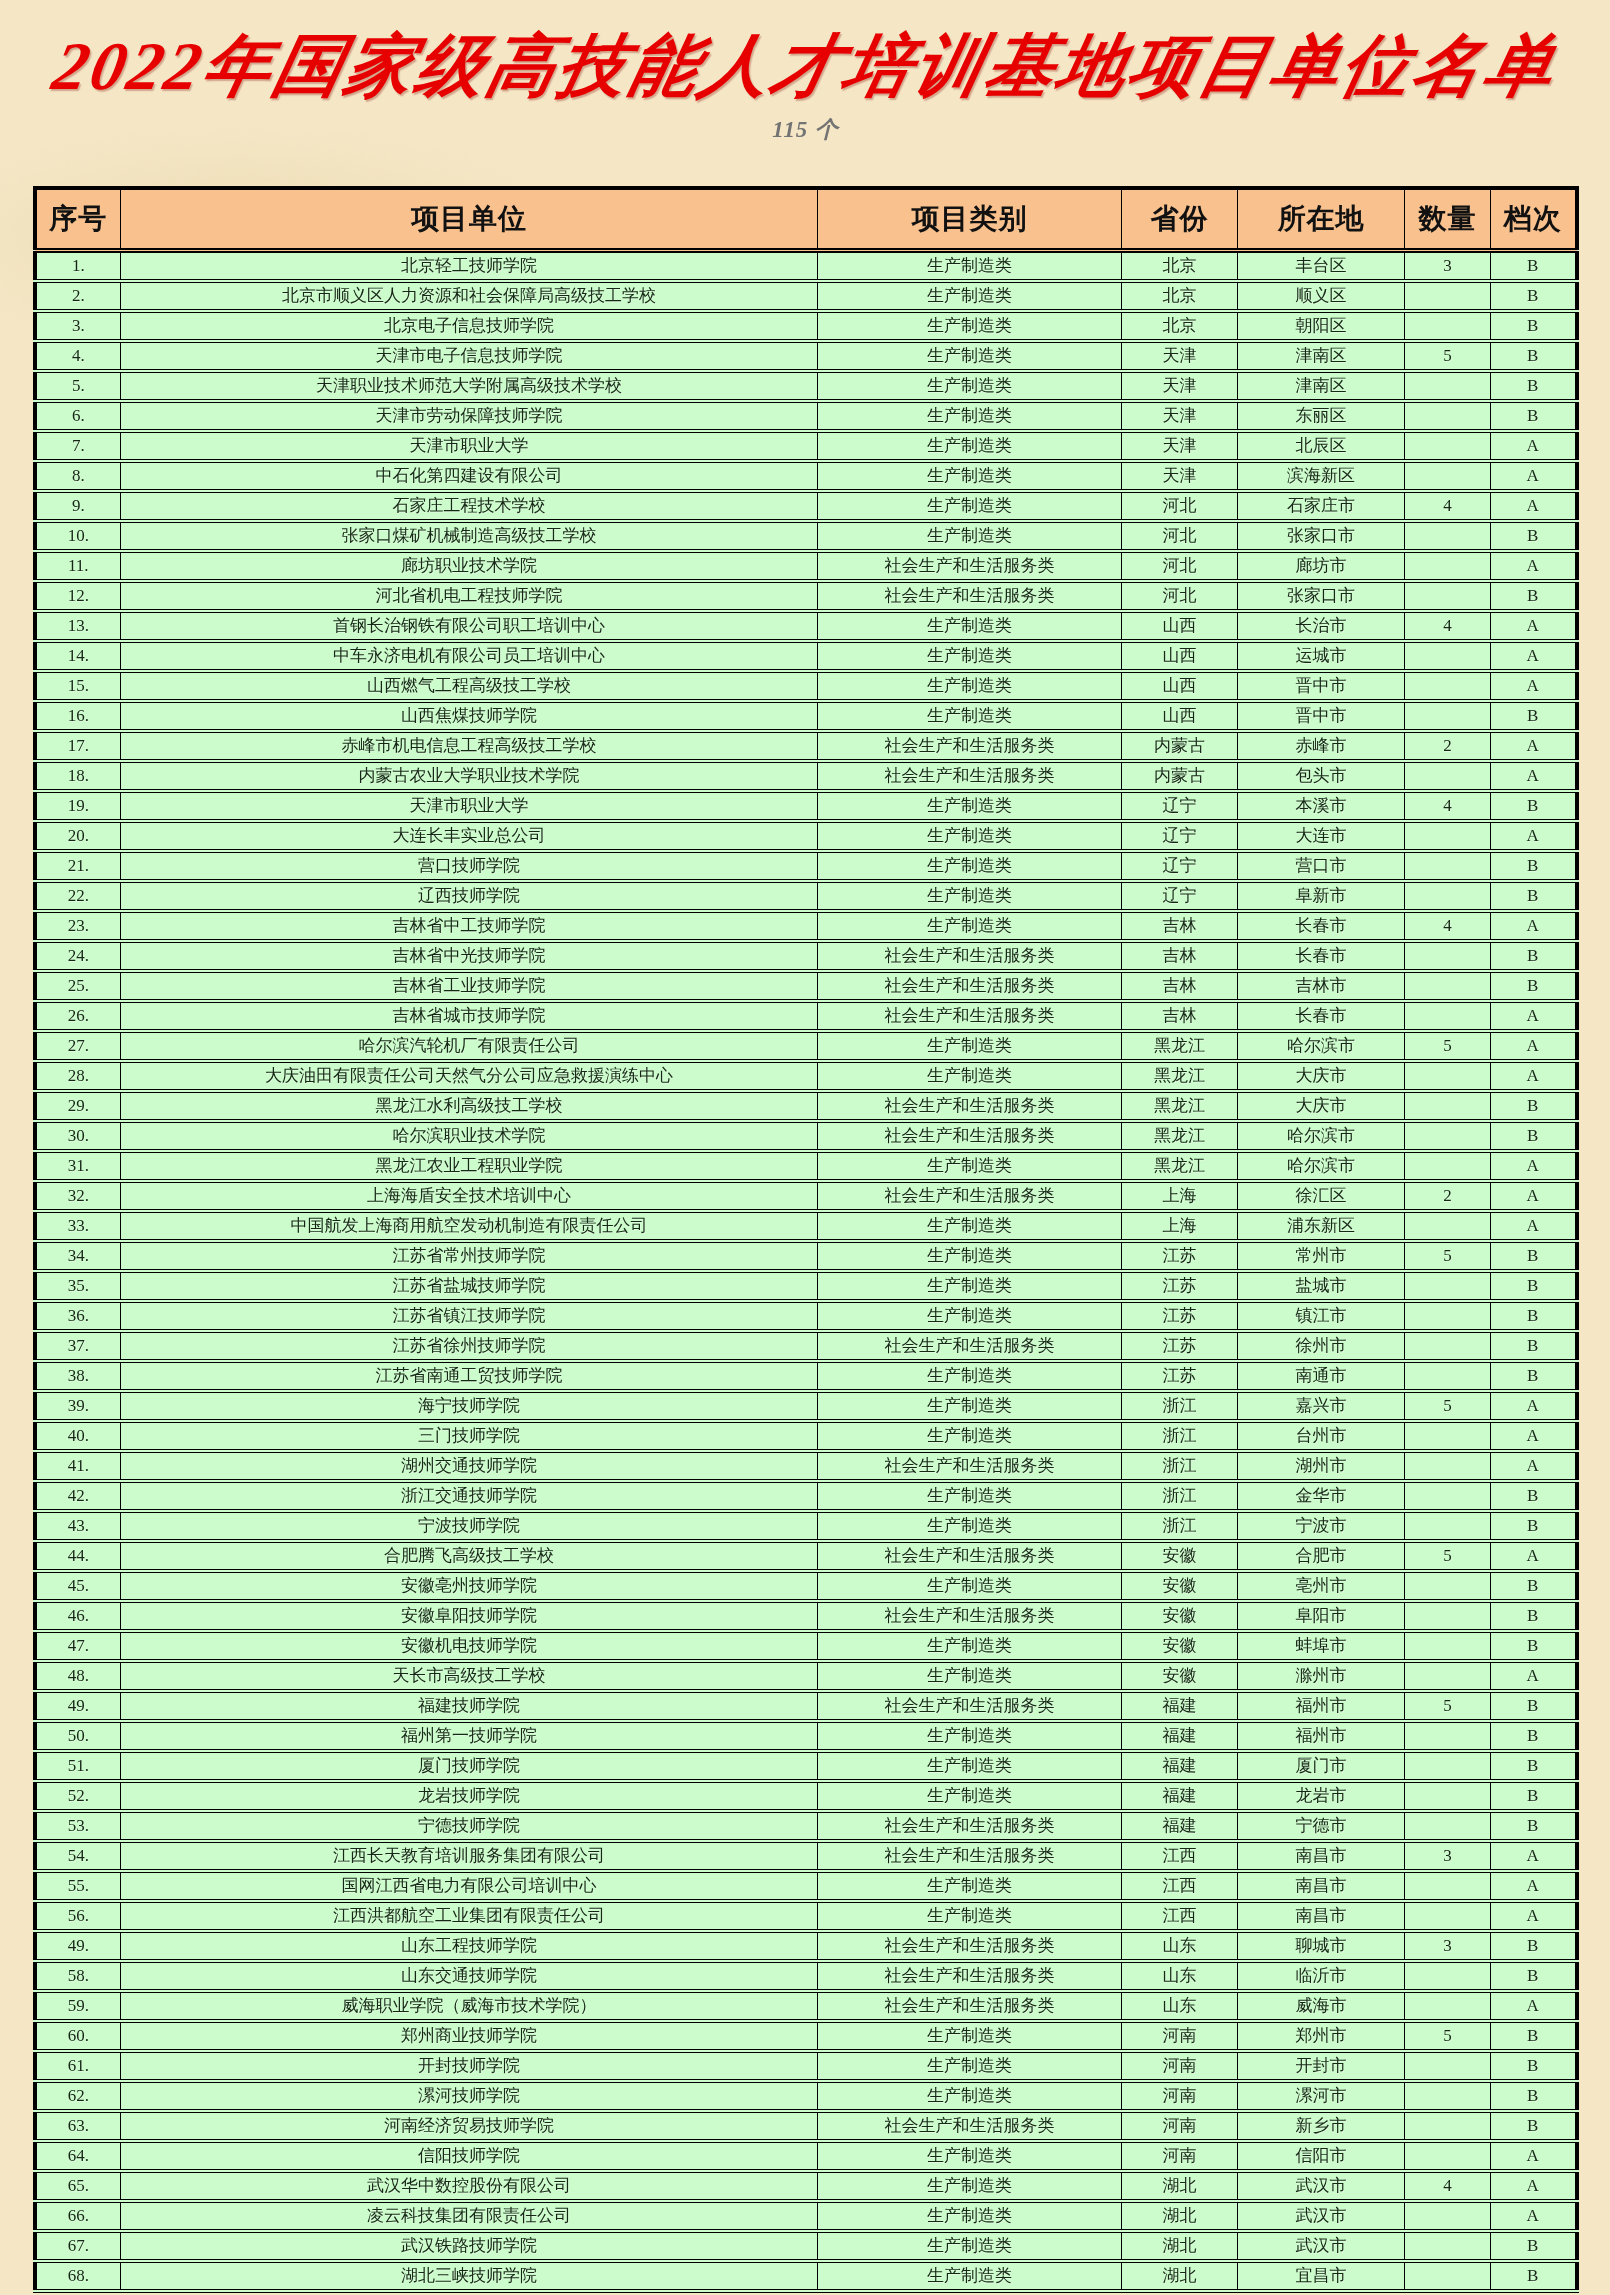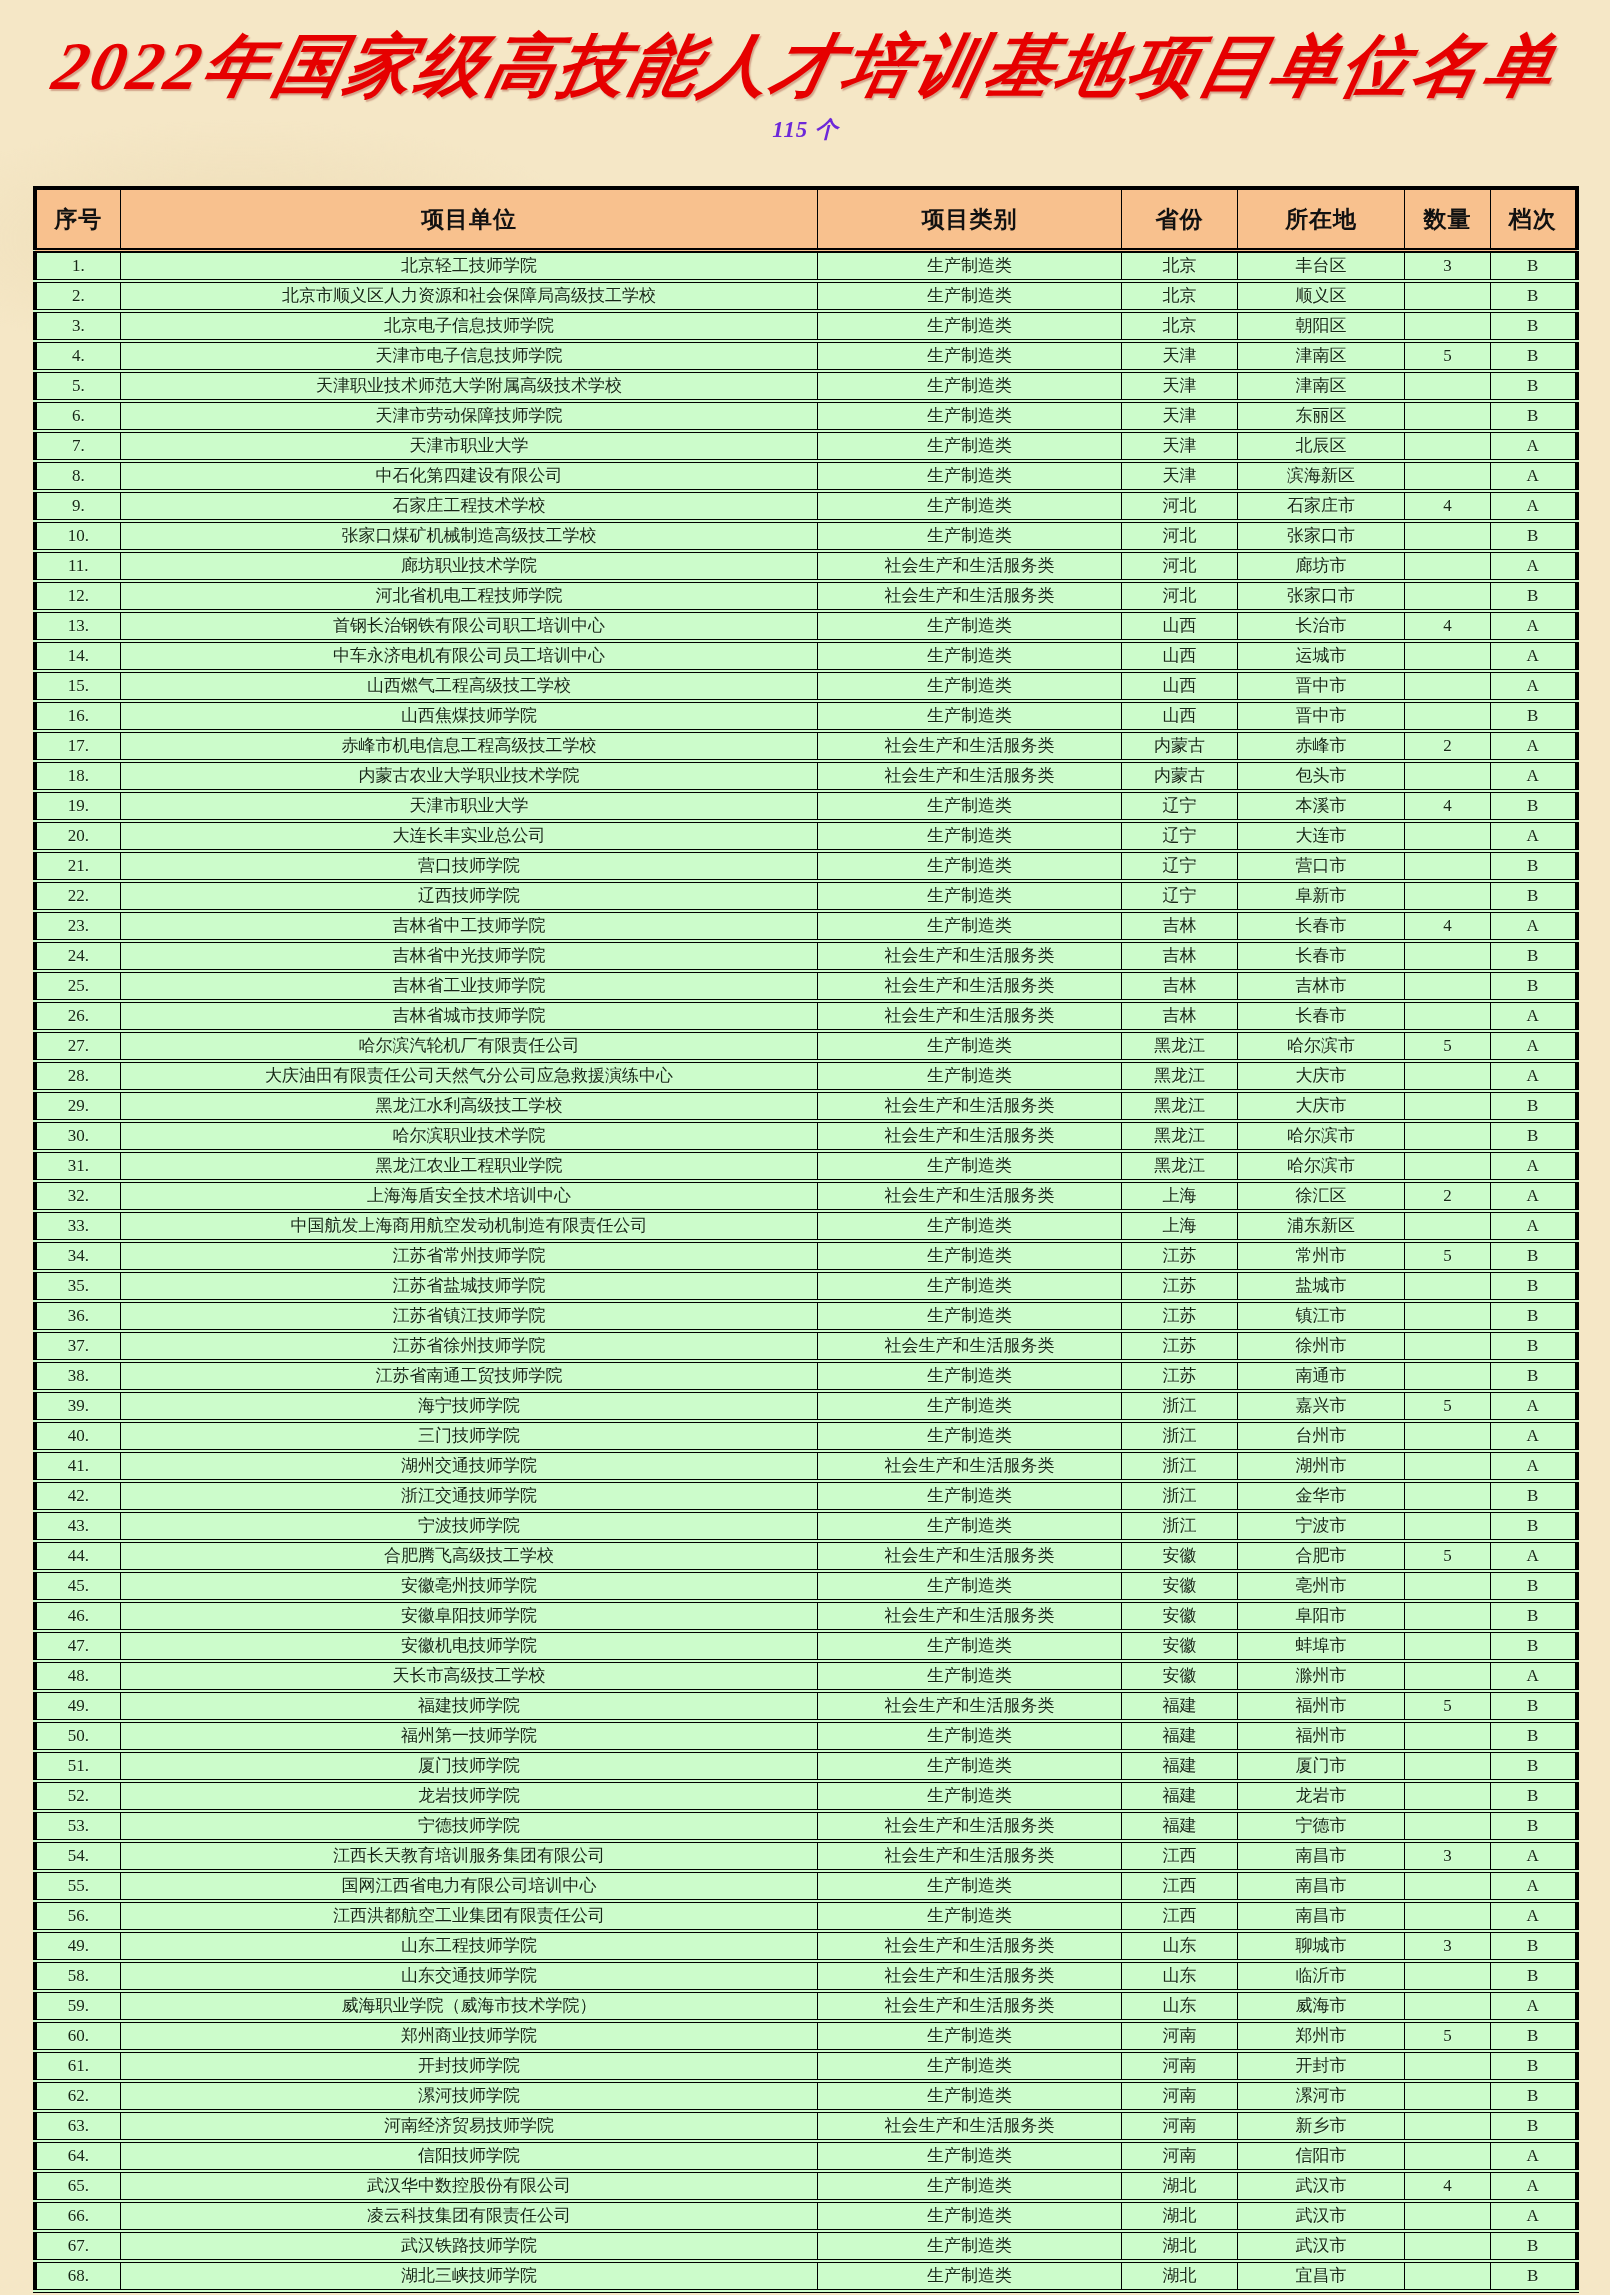--- a/index.html
+++ b/index.html
@@ -29,35 +29,35 @@
     text-shadow: 1.8px 1.8px 1.4px rgba(130, 10, 0, 0.30);
     white-space: nowrap;
   }
   .count-label {
     margin-top: 12px;
     text-align: center;
     font-size: 23px;
     line-height: 1.1;
     font-weight: bold;
     font-style: italic;
-    color: #6d28d9;
+    color: #737373;
     letter-spacing: 0.9px;
   }
   table.units {
     table-layout: fixed;
     width: 1543px;
     margin: 44px auto 0 auto;
     border-collapse: collapse;
     background: #ccfccb;
     border: 4.1px solid #000;
   }
   table.units th {
     background: #f8c18e;
     height: 58px;
-    font-size: 23px;
+    font-size: 28px;
     font-weight: bold;
     color: #111;
     text-align: center;
     vertical-align: middle;
     border-left: 1.4px solid #000;
     border-right: 1.4px solid #000;
     border-bottom: 5px double #000;
     padding: 0;
     letter-spacing: 0.9px;
   }

